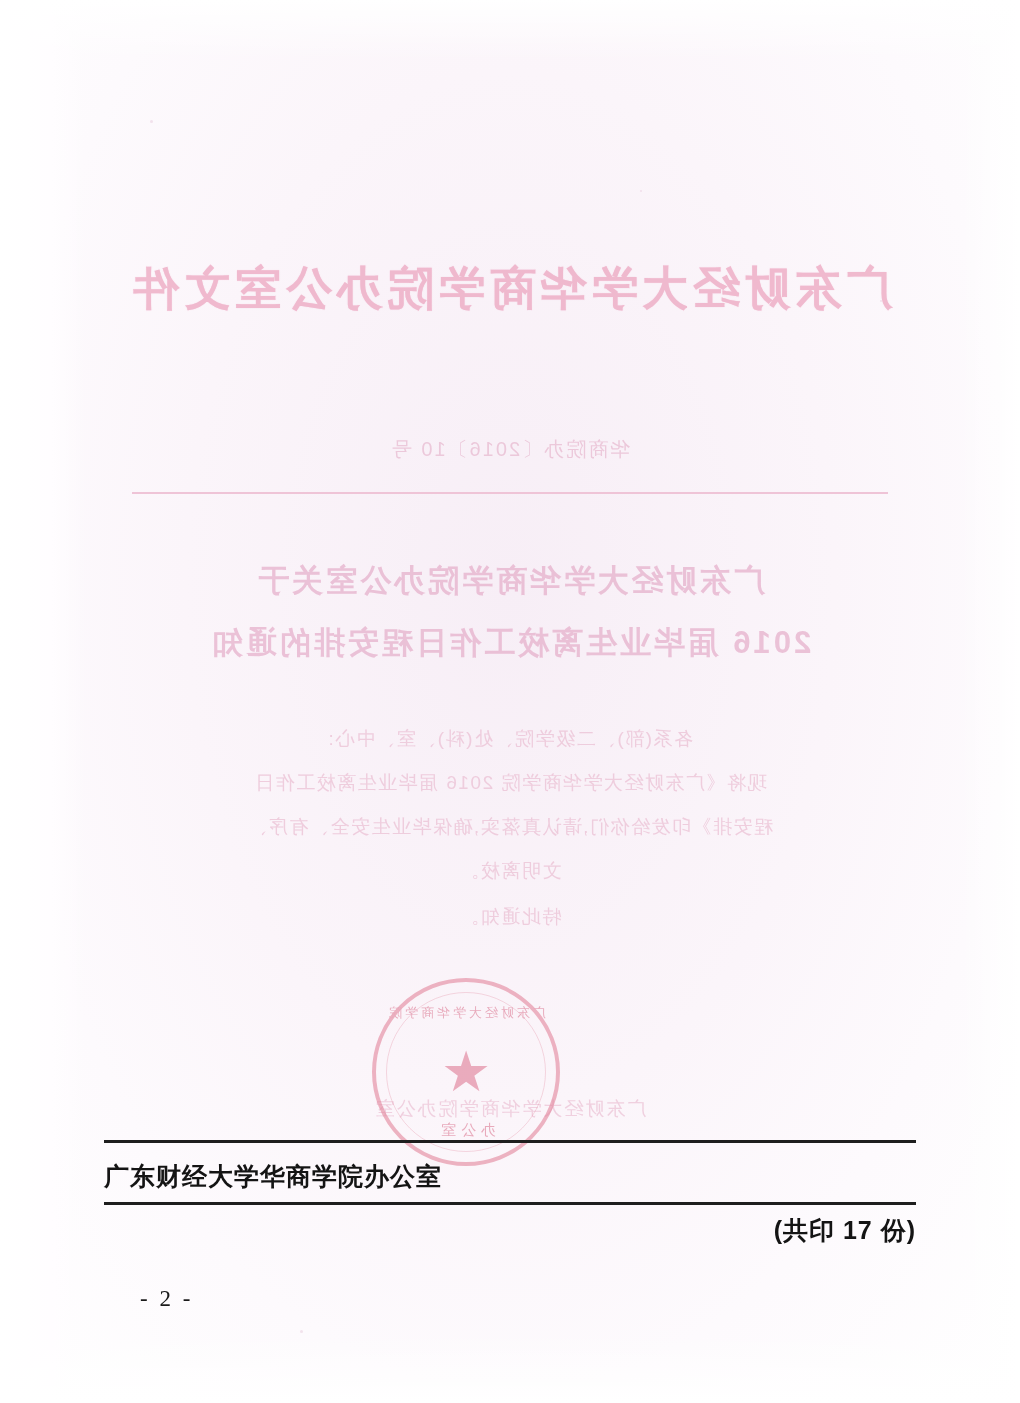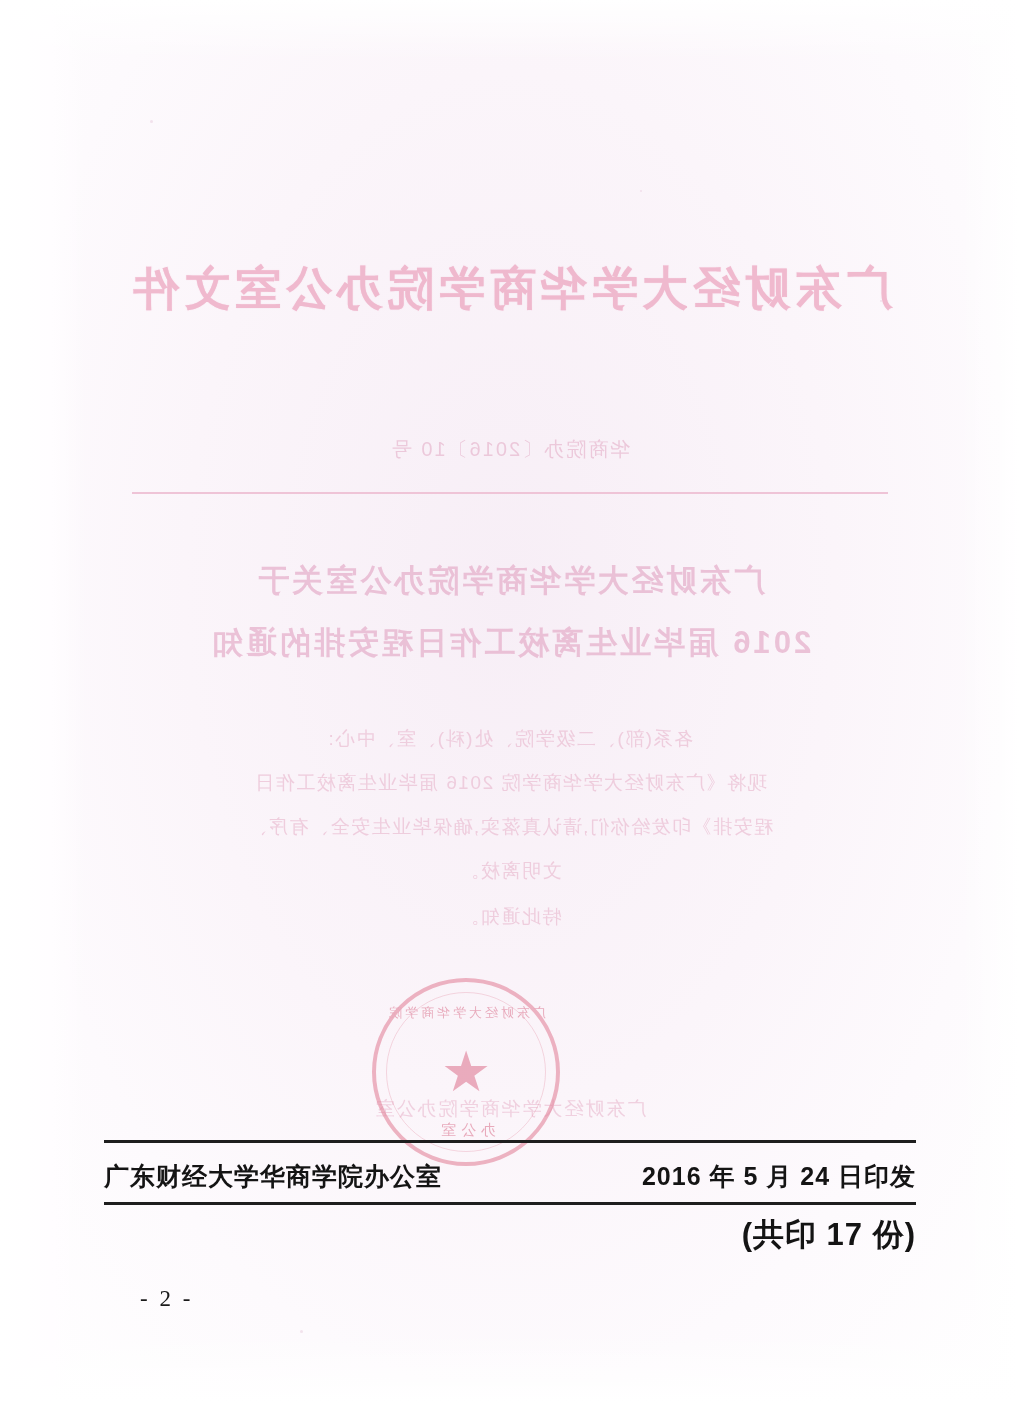--- a/index.html
+++ b/index.html
@@ -196,21 +196,21 @@
     left: 104px;
     right: 104px;
     top: 1202px;
     height: 3px;
     background: #1e1e1e;
   }
   .footer-copies {
     position: absolute;
     right: 104px;
     top: 1214px;
-    font-size: 31px;
+    font-size: 25px;
     letter-spacing: 1px;
     color: #141414;
     font-family: "Liberation Sans", sans-serif;
     font-weight: 600;
   }
   .page-number {
     position: absolute;
     left: 140px;
     top: 1286px;
     font-size: 23px;
@@ -250,21 +250,20 @@
   <div class="seal">
     <div class="seal-inner"></div>
     <div class="seal-arc-top">广东财经大学华商学院</div>
     <div class="seal-star">★</div>
     <div class="seal-arc-bottom">办公室</div>
   </div>
 
   <div class="footer-rule-top"></div>
   <div class="footer-row">
     <div class="footer-org">广东财经大学华商学院办公室</div>
-    <div class="footer-date">2016 年 5 月 24 日印发</div>
   </div>
   <div class="footer-rule-bottom"></div>
   <div class="footer-copies">(共印 17 份)</div>
 
   <div class="page-number">- 2 -</div>
 
   <div class="speck" style="left:150px; top:120px; width:3px; height:3px;"></div>
   <div class="speck" style="left:880px; top:300px; width:2px; height:2px;"></div>
   <div class="speck" style="left:300px; top:1330px; width:3px; height:3px;"></div>
   <div class="speck" style="left:640px; top:190px; width:2px; height:2px;"></div>

